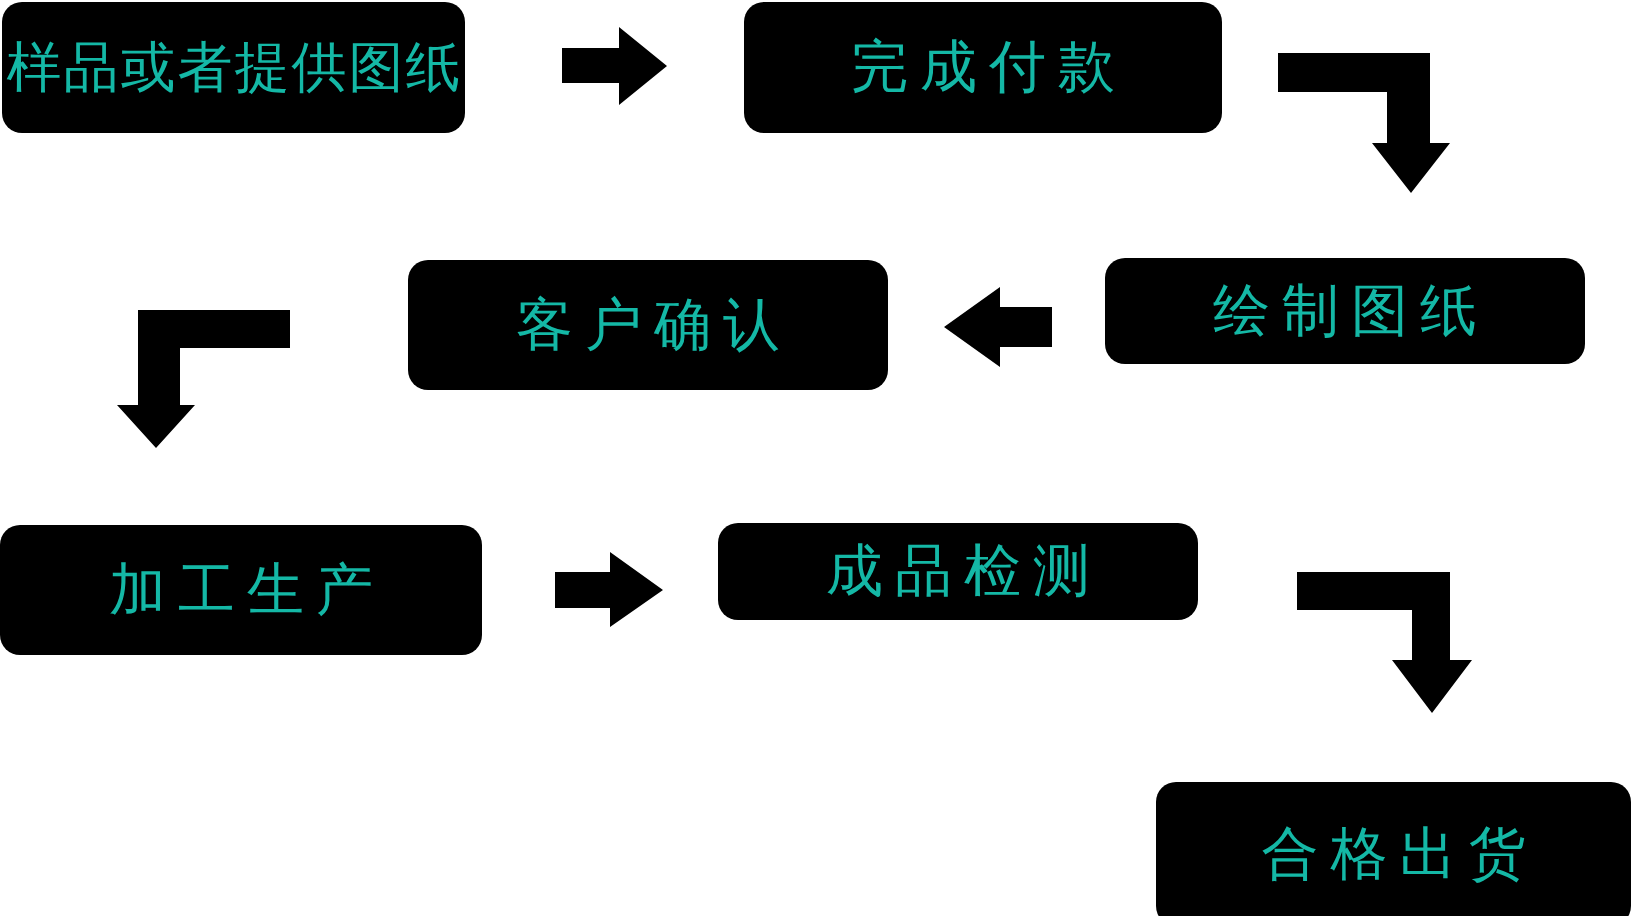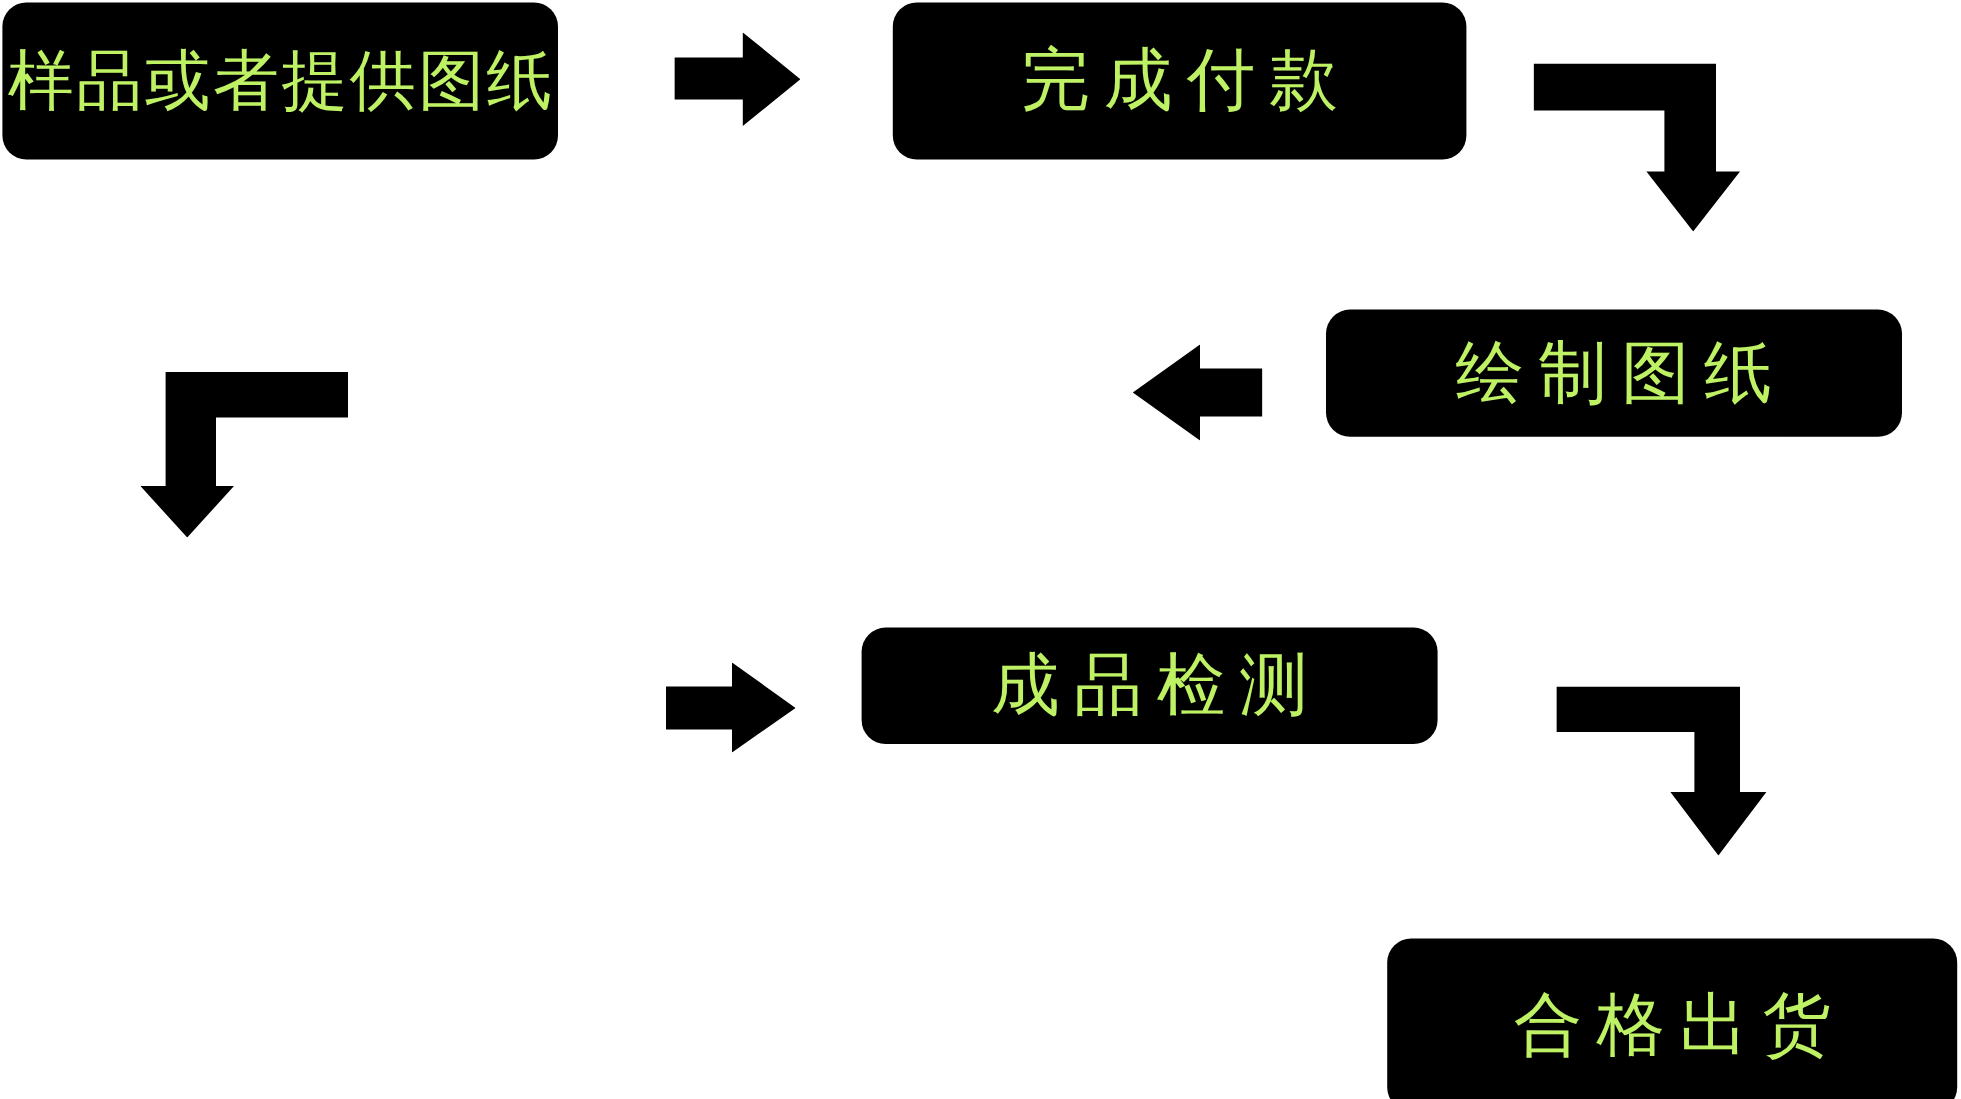--- a/index.html
+++ b/index.html
@@ -7,21 +7,21 @@
     position: relative;
     width: 1634px;
     height: 916px;
     background: #ffffff;
     overflow: hidden;
     font-family: "DejaVu Sans", "Liberation Sans", sans-serif;
   }
   .node {
     position: absolute;
     background: #000000;
-    color: #bef264;
+    color: #14b8a6;
     border-radius: 20px;
     display: flex;
     align-items: center;
     justify-content: center;
     font-size: 57px;
     font-weight: 400;
     letter-spacing: 12px;
     text-indent: 12px; 
     white-space: nowrap;
     box-sizing: border-box;
@@ -53,25 +53,27 @@
   <svg class="arrow" style="left:1278px; top:53px;" width="172" height="140" viewBox="0 0 172 140">
     <polygon points="0,0 152,0 152,90 172,90 133,140 94,90 109,90 109,39 0,39"></polygon>
   </svg>
 
   <div class="node" style="left:1105px; top:258px; width:480px; height:106px;">绘制图纸</div>
 
   <svg class="arrow" style="left:944px; top:287px;" width="108" height="80" viewBox="0 0 108 80">
     <polygon points="108,20 56,20 56,0 0,40 56,80 56,60 108,60"></polygon>
   </svg>
 
+  <div class="node" style="left:408px; top:260px; width:480px; height:130px;">客户确认</div>
 
   <svg class="arrow" style="left:117px; top:310px;" width="173" height="138" viewBox="0 0 173 138">
     <polygon points="173,0 21,0 21,95 0,95 39,138 78,95 63,95 63,38 173,38"></polygon>
   </svg>
 
+  <div class="node" style="left:0px; top:525px; width:482px; height:130px;">加工生产</div>
 
   <svg class="arrow" style="left:555px; top:552px;" width="108" height="75" viewBox="0 0 108 75">
     <polygon points="0,20 55,20 55,0 108,38 55,75 55,56 0,56"></polygon>
   </svg>
 
   <div class="node" style="left:718px; top:523px; width:480px; height:97px;">成品检测</div>
 
   <svg class="arrow" style="left:1297px; top:572px;" width="175" height="141" viewBox="0 0 175 141">
     <polygon points="0,0 153,0 153,88 175,88 135,141 95,88 115,88 115,38 0,38"></polygon>
   </svg>

